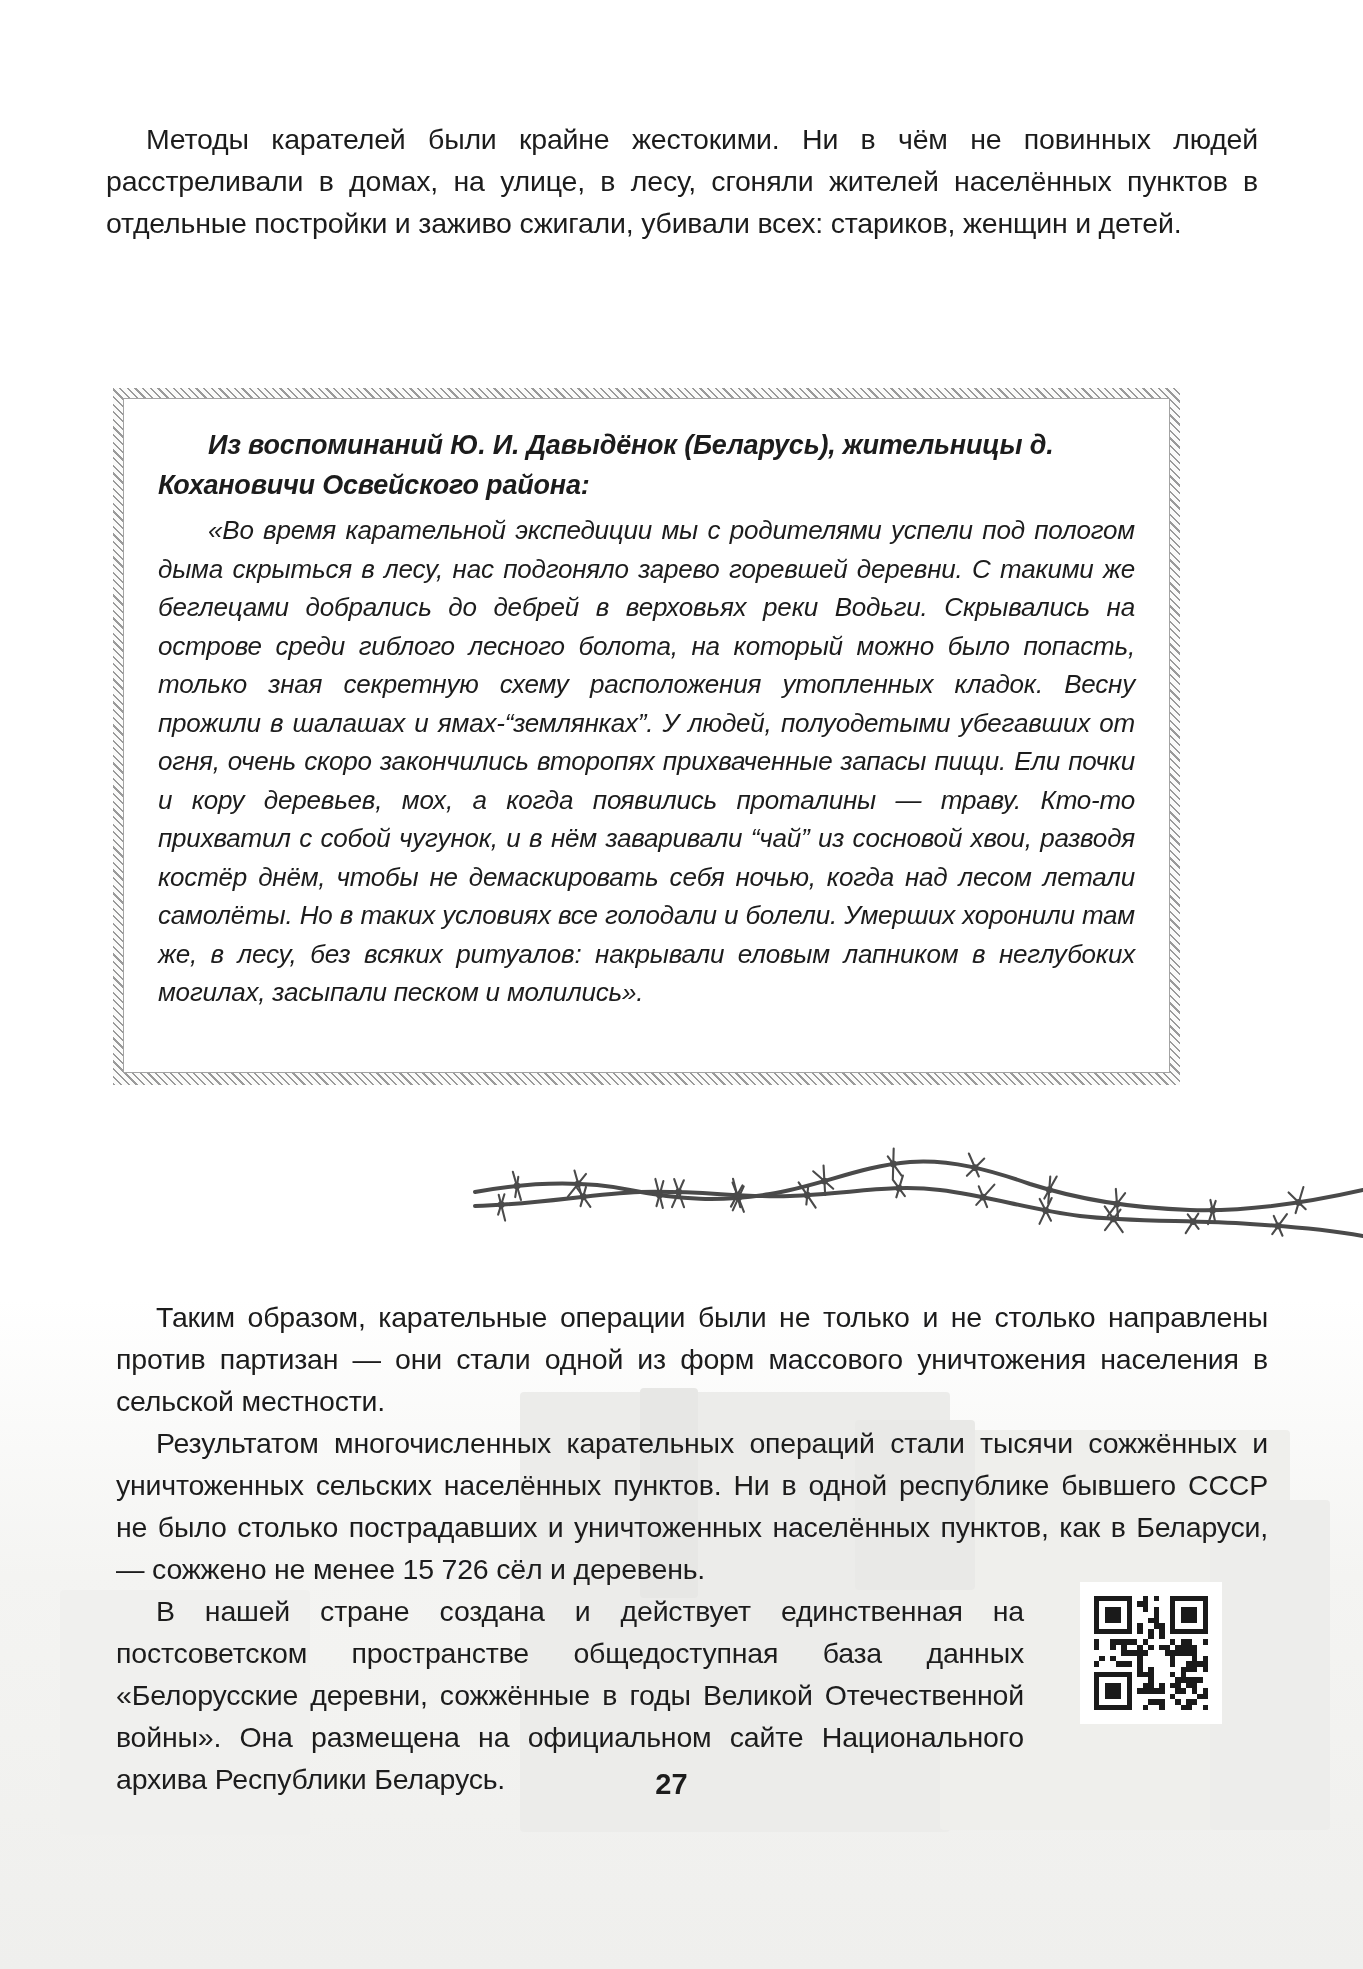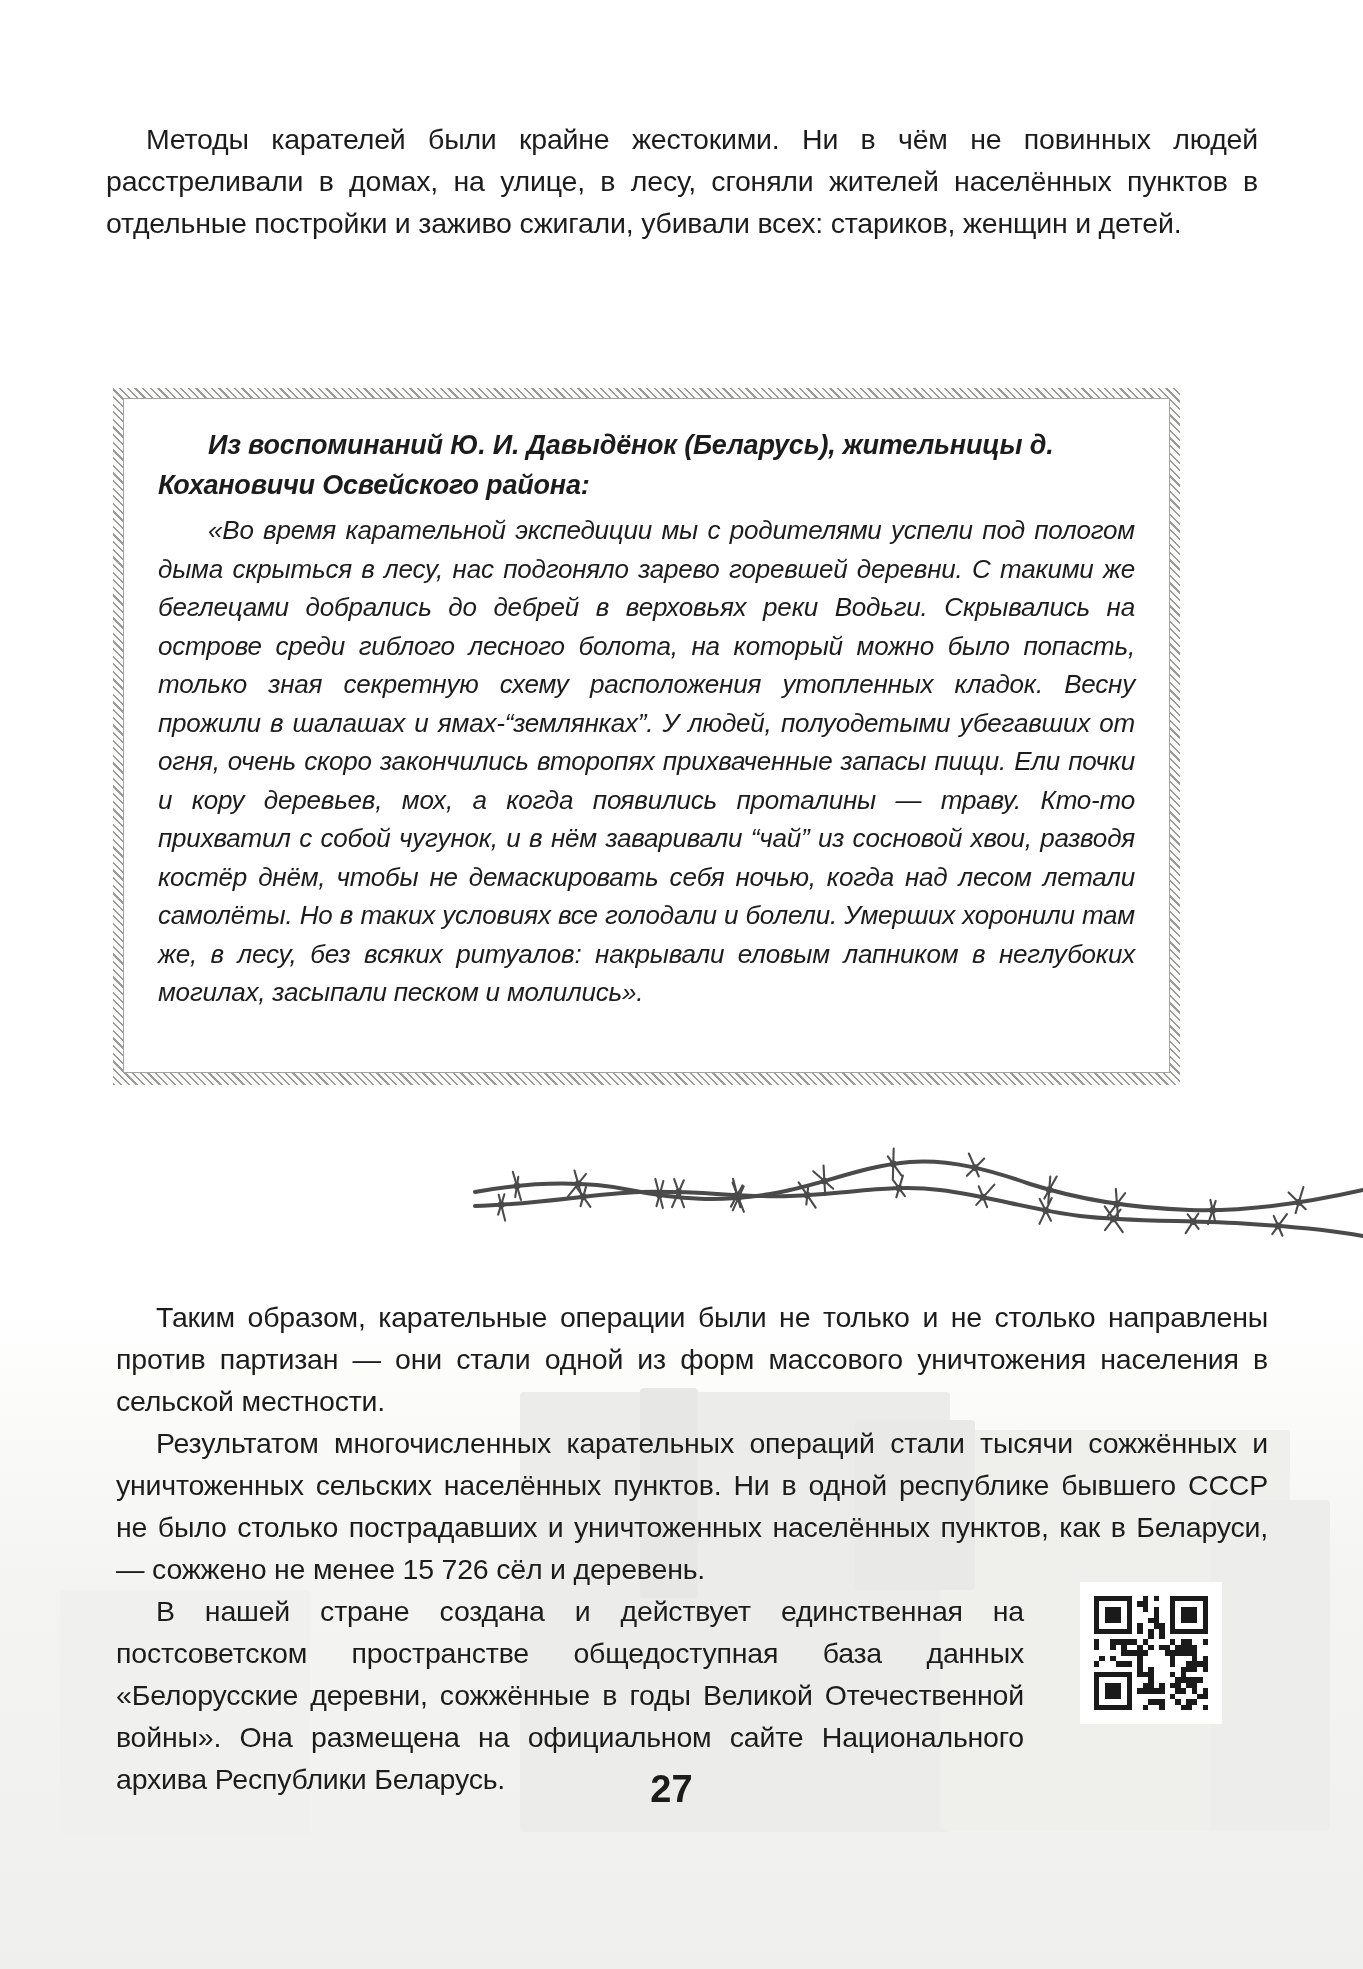--- a/index.html
+++ b/index.html
@@ -41,21 +41,21 @@
   }
   .wire{position:absolute;left:470px;top:1132px;width:893px;height:118px;}
   .afterwire{position:absolute;left:116px;top:1276px;width:1152px;margin-top:20px;}
   .afterwire p{margin:0;}
   .qr-box{
     float:right;width:142px;height:142px;background:#ffffff;
     margin:-8px 46px 12px 56px;display:flex;align-items:center;justify-content:center;
   }
   .pagenum{
     position:absolute;left:0;top:1768px;width:1343px;text-align:center;
-    font-size:38px;font-weight:bold;letter-spacing:0;
+    font-size:29px;font-weight:bold;letter-spacing:0;
   }
 </style>
 </head>
 <body>
 
 <div class="layer">
   <div class="wm" style="left:520px;top:1392px;width:430px;height:440px;background:#ececea;"></div>
   <div class="wm" style="left:940px;top:1430px;width:350px;height:400px;background:#efefec;"></div>
   <div class="wm" style="left:60px;top:1590px;width:250px;height:245px;background:#f0f0ee;"></div>
   <div class="wm" style="left:640px;top:1388px;width:58px;height:210px;background:#e7e7e5;"></div>

